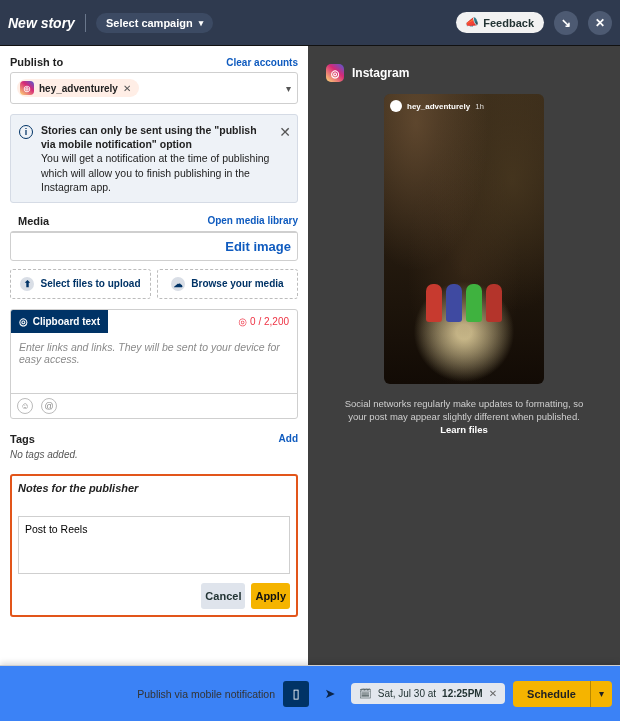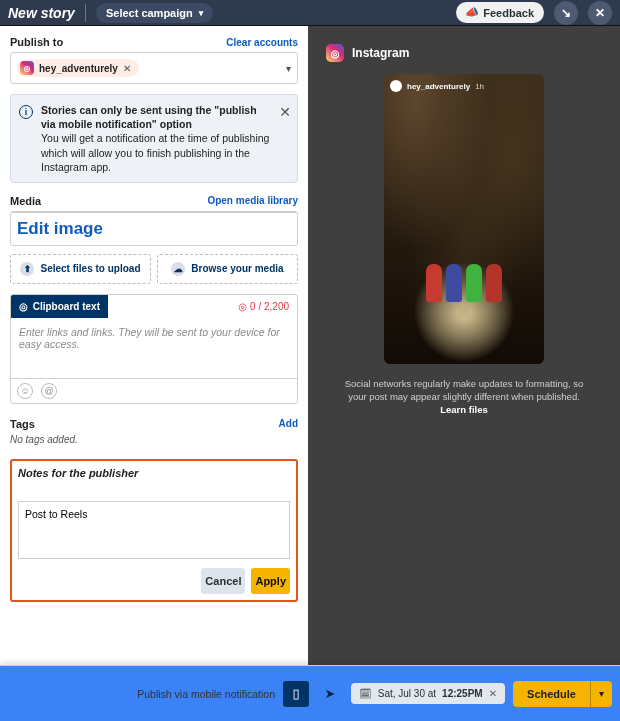--- a/index.html
+++ b/index.html
@@ -9,21 +9,21 @@
     --bg-dark:#3f3f3f;
     --bg-head:#2f3a4f;
     --border:#cfcfcf;
     --panel-bg:#f8f8f8;
     --text:#222;
     --muted:#666;
   }
   *{box-sizing:border-box;font-family:Helvetica,Arial,sans-serif;}
   body{margin:0;width:620px;height:721px;background:#fff;color:var(--text);font-size:12px;display:flex;flex-direction:column;}
   
-  .header{background:var(--bg-head);color:#fff;height:26px;display:flex;align-items:center;padding:0 8px;gap:10px;border-bottom:1px solid #111;}
+  .header{background:var(--bg-head);color:#fff;height:46px;display:flex;align-items:center;padding:0 8px;gap:10px;border-bottom:1px solid #111;}
   .header .title{font-weight:800;font-style:italic;font-size:14px;}
   .header .vline{width:1px;height:18px;background:#6a778c;}
   .header .chip{background:#3c4a63;border-radius:16px;padding:4px 10px;display:flex;gap:6px;align-items:center;font-size:11px;font-weight:600;cursor:pointer;}
   .header .chip .chev{font-size:9px;}
   .header .spacer{flex:1;}
   .header .fbk{background:#f2f2f2;color:#233;border-radius:16px;padding:4px 10px;font-size:11px;font-weight:700;display:flex;gap:4px;align-items:center;}
   .header .circ{width:24px;height:24px;border-radius:50%;background:#4d5a72;display:flex;align-items:center;justify-content:center;font-size:12px;font-weight:700;color:#fff;cursor:pointer;}
   
   .main{flex:1;display:flex;overflow:hidden;}
   .left{width:308px;background:#fff;padding:8px 10px;overflow:auto;}
@@ -40,21 +40,21 @@
   .info-box{background:#eef2f7;border:1px solid #d5dbe5;border-radius:3px;margin-top:10px;padding:8px 26px 8px 30px;position:relative;font-size:10.5px;line-height:1.35;}
   .info-box .info-ic{position:absolute;left:8px;top:10px;width:14px;height:14px;border-radius:50%;border:1.5px solid var(--blue);color:var(--blue);font-size:9px;display:flex;align-items:center;justify-content:center;font-weight:700;}
   .info-box .close{position:absolute;right:6px;top:8px;color:#555;cursor:pointer;font-size:14px;}
   .info-box b{font-weight:700;}
   .media-card{border:1px solid var(--border);border-radius:3px;margin-top:4px;}
   .media-row{display:flex;gap:8px;padding:6px;position:relative;}
   .thumb{width:48px;height:56px;background:#2a2016;border-radius:2px;background-image:radial-gradient(circle at 50% 80%,#f7e7b0 2%,transparent 10%),linear-gradient(#3a2f1f,#1a120a);}
   .media-meta{font-size:10px;line-height:1.4;}
   .media-meta .fn{font-weight:700;font-size:11px;}
   .trash{position:absolute;right:6px;top:6px;width:16px;height:16px;border:1px solid #bbb;border-radius:3px;display:flex;align-items:center;justify-content:center;font-size:10px;color:#555;cursor:pointer;}
-  .edit-img{border-top:1px solid var(--border);text-align:left;padding:6px;font-weight:700;color:var(--link);font-size:17px;cursor:pointer;}
+  .edit-img{border-top:1px solid var(--border);text-align:right;padding:6px;font-weight:700;color:var(--link);font-size:13px;cursor:pointer;}
   .upload-row{display:flex;gap:6px;margin-top:8px;}
   .upload-btn{flex:1;border:1px dashed #bcbcbc;border-radius:3px;padding:7px 4px;display:flex;gap:6px;align-items:center;justify-content:center;font-weight:700;font-size:10px;color:var(--blue);cursor:pointer;}
   .upload-btn .ic{width:14px;height:14px;border-radius:50%;background:#d9dee6;display:flex;align-items:center;justify-content:center;font-size:9px;}
   .clip-wrap{border:1px solid var(--border);border-radius:3px 3px 3px 3px;margin-top:10px;}
   .clip-tabbar{display:flex;align-items:center;}
   .clip-tab{background:var(--blue);color:#fff;padding:6px 8px;font-size:10px;font-weight:700;display:flex;gap:5px;align-items:center;border-radius:2px 0 0 0;}
   .clip-count{margin-left:auto;padding:0 8px;font-size:10px;color:#e34;display:flex;gap:3px;}
   .clip-body{min-height:60px;padding:8px;font-size:10.5px;color:#8a8a8a;font-style:italic;}
   .clip-foot{border-top:1px solid var(--border);padding:4px 6px;display:flex;gap:8px;color:#888;}
   .clip-foot .ficon{width:16px;height:16px;border-radius:50%;border:1px solid #bbb;display:flex;align-items:center;justify-content:center;font-size:9px;}
@@ -134,21 +134,21 @@
       <span class="acct-chevron">▾</span>
     </div>
 
     <div class="info-box">
       <span class="info-ic">i</span>
       <span class="close">✕</span>
       <b>Stories can only be sent using the "publish via mobile notification" option</b><br>
       <span>You will get a notification at the time of publishing which will allow you to finish publishing in the Instagram app.</span>
     </div>
 
-    <div class="sec-head" style="margin-top:12px;">
+    <div class="sec-head" style="margin-top:12px;margin-left:8px;">
       <span class="lbl">Media</span>
       <span class="lnk">Open media library</span>
     </div>
     <div class="media-card">
       <div class="edit-img">Edit image</div>
     </div>
     <div class="upload-row">
       <div class="upload-btn">
         <span class="ic">⬆</span>
         <span>Select files to upload</span>

